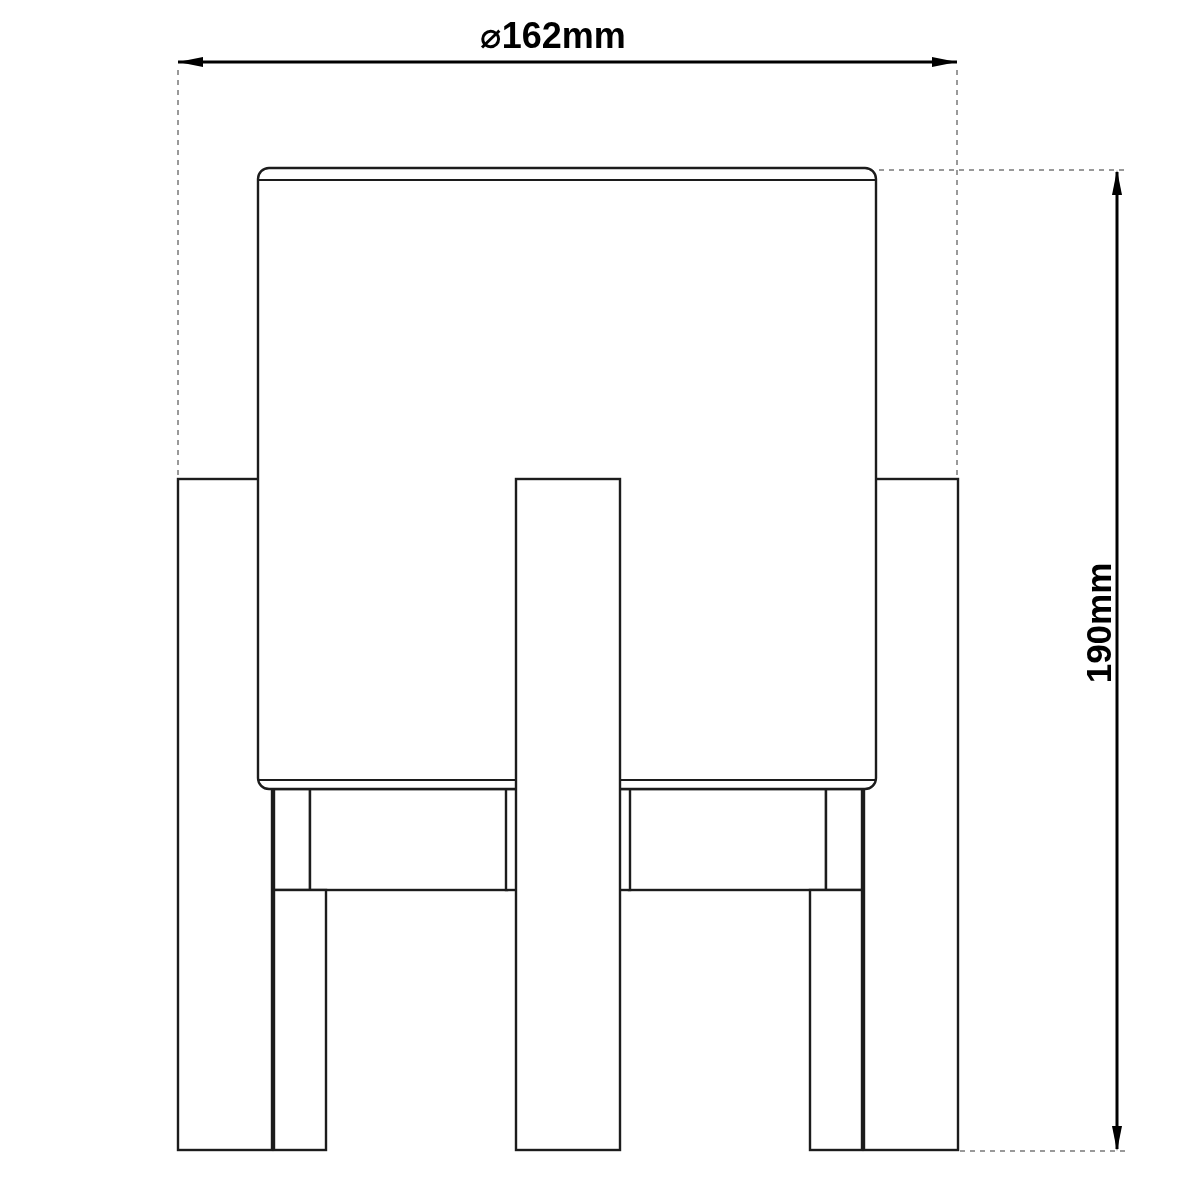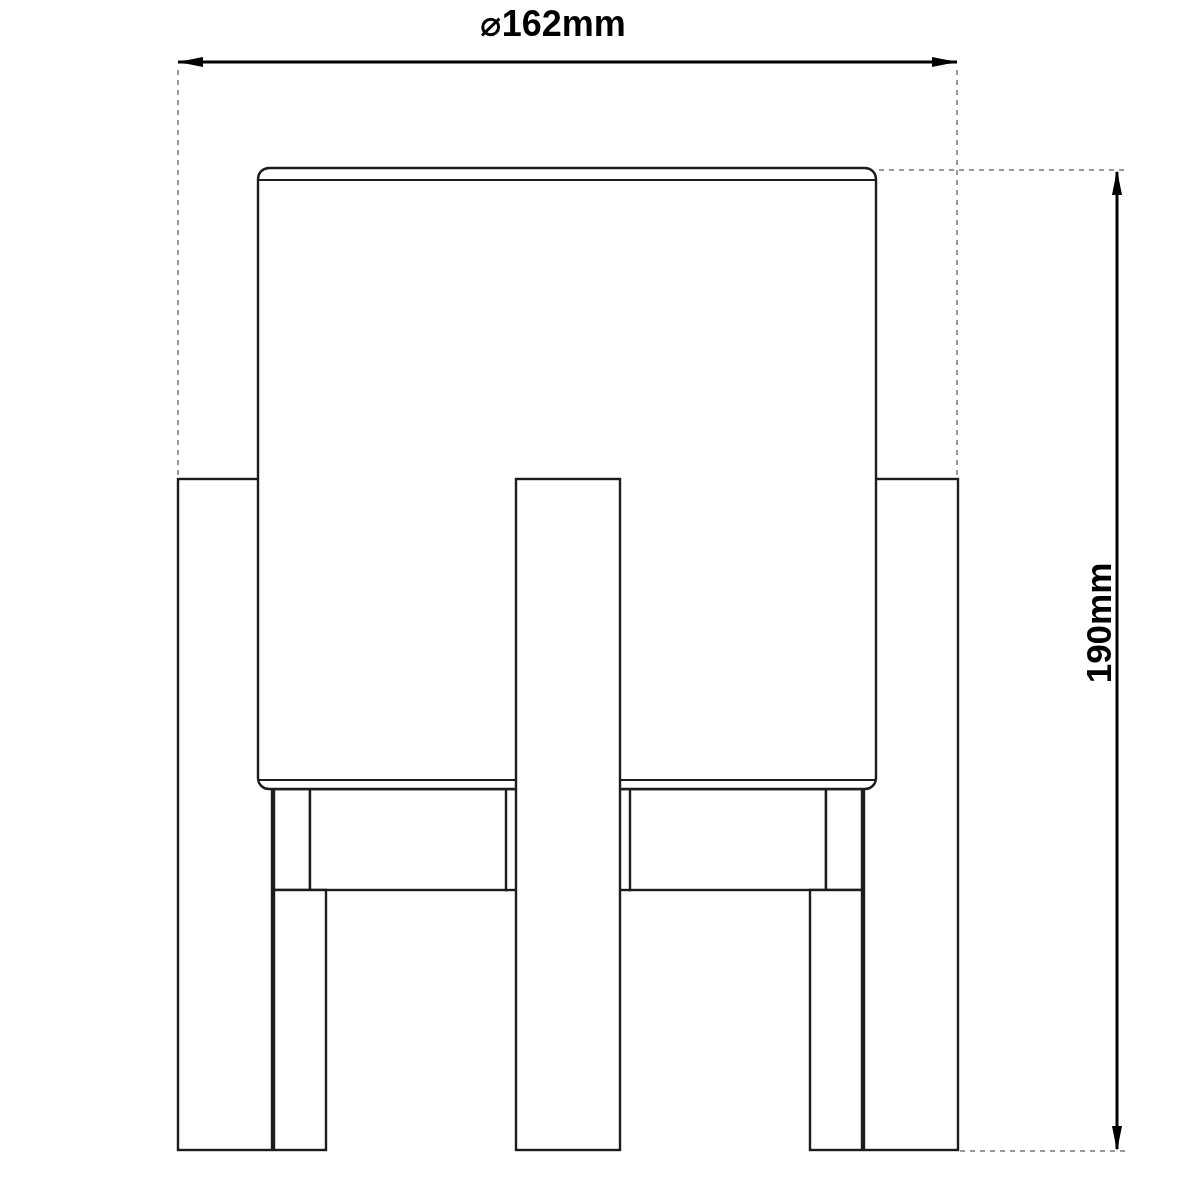--- a/index.html
+++ b/index.html
@@ -49,21 +49,21 @@
     position: absolute;
     color: var(--text, #000000);
     font-weight: bold;
     font-size: 36px;
     line-height: 40px;
     text-align: center;
     white-space: nowrap;
   }
   .dim-label.horizontal {
     left: 403px;
-    top: 4px;
+    top: 16px;
     width: 300px;
     height: 40px;
   }
   .dim-label.vertical {
     left: 999px;
     top: 603px;
     width: 200px;
     height: 40px;
     font-size: 35px;
     transform: rotate(-90deg);

